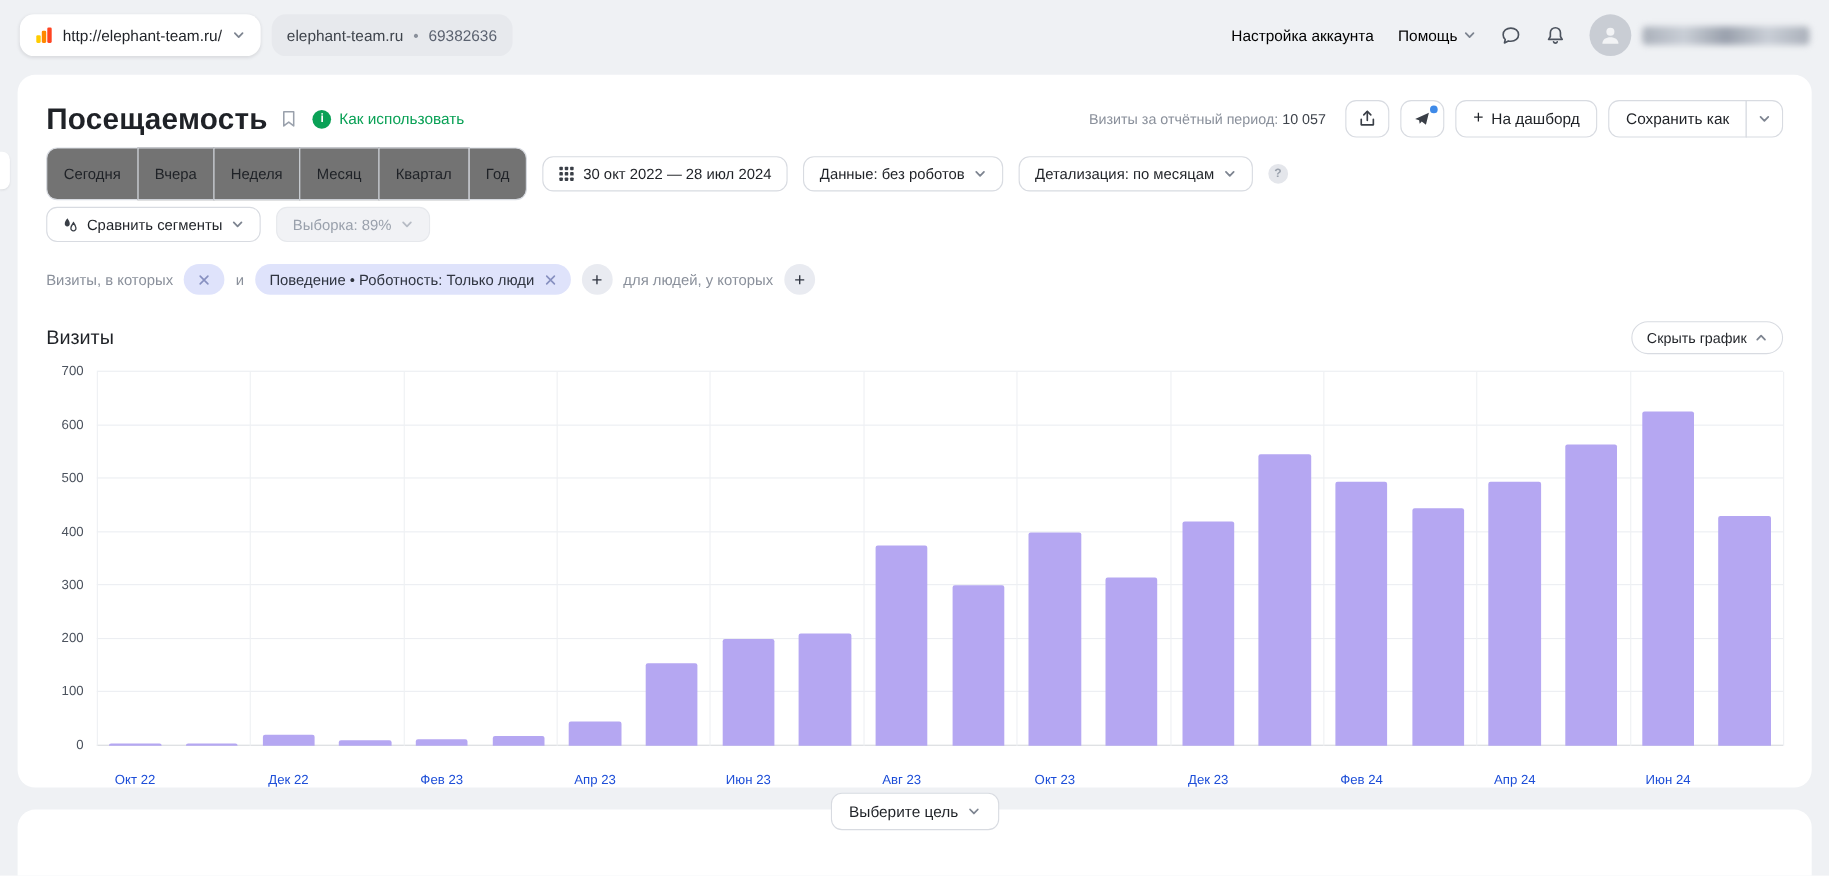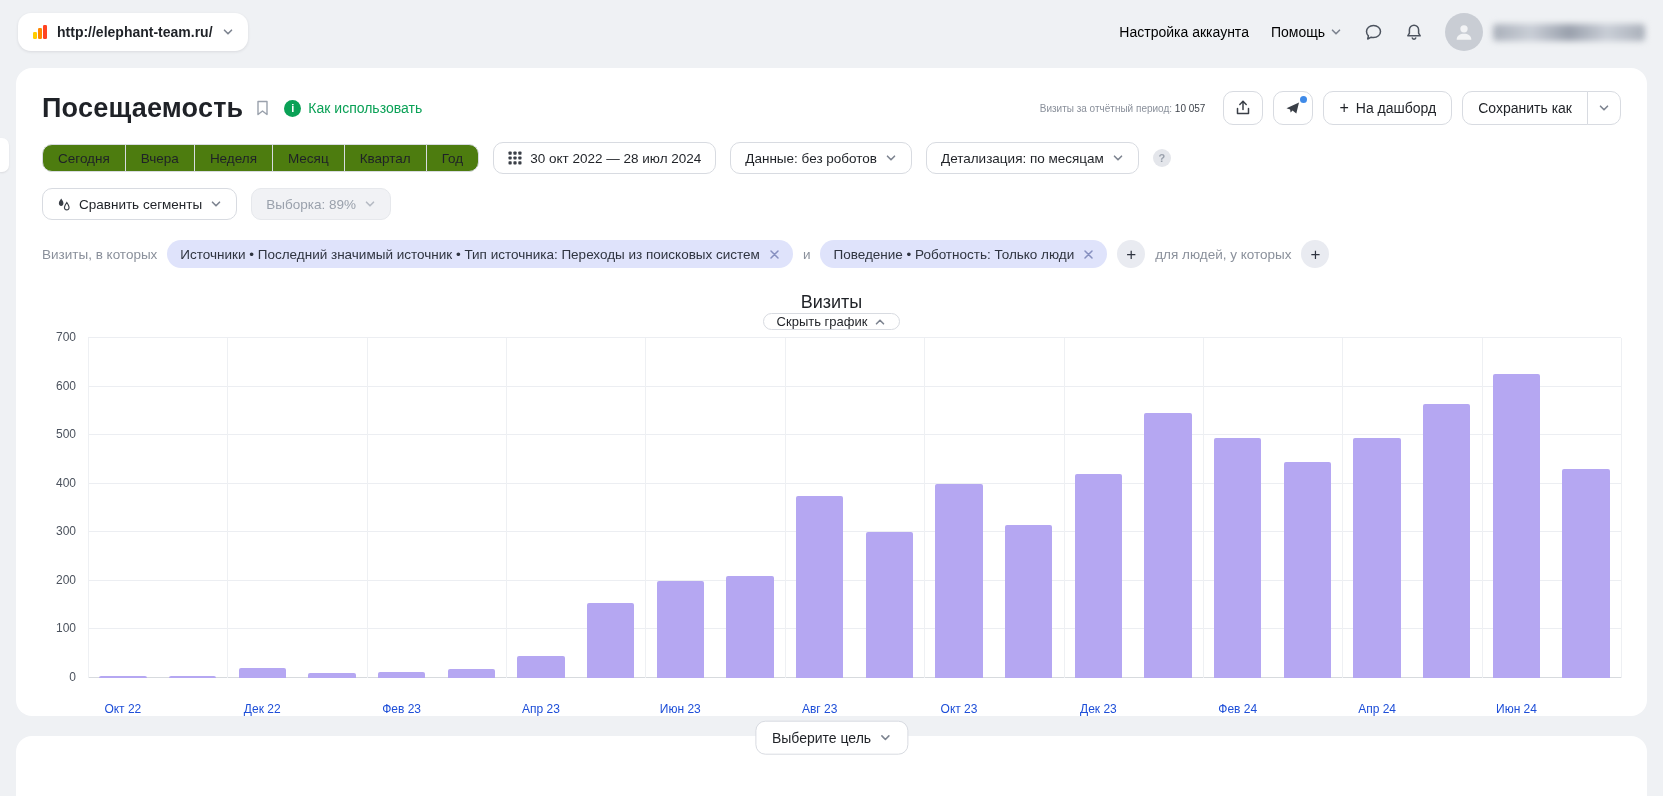--- a/index.html
+++ b/index.html
@@ -4,21 +4,21 @@
 <style>
   *{margin:0;padding:0;box-sizing:border-box;}
   html,body{width:1663px;height:796px;}
   body{background:#eff1f4;font-family:"Liberation Sans",sans-serif;color:#1f2227;overflow:hidden;position:relative;}
   a{text-decoration:none;color:inherit;cursor:pointer;}
   button{font-family:inherit;cursor:pointer;}
 
   
   .topbar{height:64px;display:flex;align-items:center;justify-content:space-between;padding:0 18px;}
   .topbar-left{display:flex;align-items:center;gap:10px;}
-  .pill{height:38px;border-radius:13px;display:flex;align-items:center;gap:9px;padding:4px 14px;font-size:14px;font-weight:bold;}
+  .pill{height:38px;border-radius:13px;display:flex;align-items:center;gap:9px;padding:4px 14px;font-size:14px;}
   .counter-switcher{background:#fff;box-shadow:0 1px 3px rgba(31,34,39,.10);cursor:pointer;}
   .counter-switcher .url{color:#1f2227;}
   .counter-info{background:#e7e9ed;}
   .counter-info .domain{color:#3f444c;}
   .counter-info .sep{color:#8a909b;}
   .counter-info .cid{color:#5b6270;}
   .chev{flex:none;color:#7d8490;}
   .chev.up{transform:rotate(180deg);}
   .topbar-right{display:flex;align-items:center;gap:22px;font-size:14px;color:#000000;}
   .toplink{display:flex;align-items:center;gap:5px;}
@@ -33,52 +33,52 @@
   .card{background:#fff;border-radius:16px;margin:4px 16px 0;padding:20px 26px 0;height:648px;position:relative;}
 
   .title-row{display:flex;align-items:center;height:40px;}
   .page-title{font-size:27px;font-weight:600;letter-spacing:.2px;}
   .bookmark{margin-left:13px;display:flex;background:none;border:none;}
   .howto{display:flex;align-items:center;gap:7px;margin-left:15px;}
   .green-dot{width:17px;height:17px;border-radius:50%;background:#0aa156;color:#fff;font-size:11px;font-weight:700;
              display:flex;align-items:center;justify-content:center;}
   .howto-link{color:#0aa156;font-size:14px;}
   .title-right{margin-left:auto;display:flex;align-items:center;gap:10px;}
-  .visits-summary{font-size:10px;color:#8a909b;margin-right:8px;text-align:right;}
+  .visits-summary{font-size:13px;color:#8a909b;margin-right:8px;text-align:right;}
   .visits-summary b{color:#3f444c;font-weight:400;}
   .sqbtn{width:40px;height:34px;border:1px solid #d8dbe1;border-radius:10px;background:#fff;display:flex;align-items:center;justify-content:center;position:relative;}
   .blue-dot{position:absolute;top:4px;right:5px;width:7px;height:7px;border-radius:50%;background:#3f8ae8;}
   .btn{height:34px;display:flex;align-items:center;gap:7px;padding:0 15px;background:#fff;border:1px solid #d8dbe1;border-radius:10px;font-size:14px;color:#1f2227;}
   .btn .plus{font-size:16px;line-height:1;color:#1f2227;}
   .split{display:flex;}
   .split .main{border-radius:10px 0 0 10px;}
   .split .caret{width:34px;padding:0;justify-content:center;border-radius:0 10px 10px 0;margin-left:-1px;}
 
   
   .filter-row{display:flex;align-items:center;margin-top:14px;gap:14px;height:32px;}
   .preset-group{display:flex;}
-  .preset-btn{height:28px;padding:0 15px;background:#4d7c0f;border:1px solid #d8dbe1;font-size:13.5px;color:#1f2227;margin-left:-1px;}
+  .preset-btn{height:48px;padding:0 15px;background:#737373;border:1px solid #d8dbe1;font-size:13.5px;color:#1f2227;margin-left:-1px;}
   .preset-btn:first-child{border-radius:10px 0 0 10px;margin-left:0;}
   .preset-btn:last-child{border-radius:0 10px 10px 0;}
   .ctrl-btn{height:32px;display:flex;align-items:center;gap:8px;padding:0 14px;background:#fff;border:1px solid #d8dbe1;border-radius:10px;font-size:13.5px;color:#1f2227;}
   .help-circle{width:18px;height:18px;border-radius:50%;background:#e4e6eb;color:#9aa1ac;font-size:11px;font-weight:700;
                display:flex;align-items:center;justify-content:center;}
   .joined-left{border-radius:10px 0 0 10px;}
   .joined-right{width:32px;padding:0;justify-content:center;border-radius:0 10px 10px 0;margin-left:-15px;color:#4c535e;}
   .disabled-btn{background:#f1f2f5;border-color:#e6e8ec;color:#9aa1ac;cursor:default;}
   .disabled-btn .chev{color:#b6bbc4;}
 
   
   .chips-row{display:flex;align-items:center;margin-top:20px;gap:10px;font-size:13.5px;color:#8a909b;height:28px;}
   .chip{display:flex;align-items:center;gap:9px;background:#dfe3fb;border:none;border-radius:16px;height:28px;padding:0 13px;color:#2f3440;font-size:13.5px;white-space:nowrap;}
   .chip .x{color:#8790c0;display:flex;}
   .plus-circle{width:28px;height:28px;border-radius:50%;background:#e9ebf1;border:none;color:#2f3440;font-size:17px;line-height:1;display:flex;align-items:center;justify-content:center;}
 
   
-  .chart-header{display:flex;align-items:center;justify-content:space-between;margin-top:24px;height:30px;flex-direction:column;}
+  .chart-header{display:flex;align-items:center;justify-content:space-between;margin-top:24px;height:30px;}
   .chart-title{font-size:18px;font-weight:500;color:#1f2227;}
   .hide-chart-btn{height:30px;display:flex;align-items:center;gap:7px;padding:0 13px;background:#fff;border:1px solid #d8dbe1;border-radius:15px;font-size:13px;color:#1f2227;}
 
   .chart{display:flex;margin-top:16px;}
   .y-axis{width:46px;position:relative;height:340px;flex:none;}
   .y-tick-label{position:absolute;right:12px;font-size:12px;color:#4c535e;}
   .plot-wrap{flex:1;}
   .plot{position:relative;height:340px;}
   .gridline-h{position:absolute;left:0;right:0;height:1px;background:#eceef2;}
   .gridline-h.zero{background:#d7dade;}
@@ -102,20 +102,25 @@
         <svg width="16" height="16" viewBox="0 0 16 16">
             <rect x="1" y="8" width="4" height="7" rx="1.2" fill="#ffcc00"></rect>
             <rect x="6" y="4" width="4" height="11" rx="1.2" fill="#ff8800"></rect>
             <rect x="11" y="1" width="4" height="14" rx="1.2" fill="#ff4422"></rect>
           </svg>
       </span>
       <span class="url">http://elephant-team.ru/</span>
       <svg class="chev" width="12" height="12" viewBox="0 0 12 12">
           <path d="M2.5 4.2 L6 7.8 L9.5 4.2" fill="none" stroke="currentColor" stroke-width="1.6" stroke-linecap="round" stroke-linejoin="round"></path>
         </svg>
+    </div>
+    <div class="pill counter-info">
+      <span class="domain">elephant-team.ru</span>
+      <span class="sep">•</span>
+      <span class="cid">69382636</span>
     </div>
   </div>
   <div class="topbar-right">
     <a class="toplink">Настройка аккаунта</a>
     <a class="toplink">
       <span>Помощь</span>
       <svg class="chev" width="12" height="12" viewBox="0 0 12 12">
           <path d="M2.5 4.2 L6 7.8 L9.5 4.2" fill="none" stroke="currentColor" stroke-width="1.6" stroke-linecap="round" stroke-linejoin="round"></path>
         </svg>
     </a>
@@ -238,21 +243,20 @@
       <span>Выборка: 89%</span>
       <svg class="chev" width="12" height="12" viewBox="0 0 12 12">
           <path d="M2.5 4.2 L6 7.8 L9.5 4.2" fill="none" stroke="currentColor" stroke-width="1.6" stroke-linecap="round" stroke-linejoin="round"></path>
         </svg>
     </button>
   </div>
 
   <div class="chips-row">
     <span>Визиты, в которых</span>
     <button class="chip">
-      <span>Источники • Последний значимый источник • Тип источника: Переходы из поисковых систем</span>
       <span class="x">
           <svg width="11" height="11" viewBox="0 0 11 11">
             <path d="M2 2 9 9M9 2 2 9" stroke="currentColor" stroke-width="1.5" stroke-linecap="round"></path>
           </svg>
         </span>
     </button>
     <span>и</span>
     <button class="chip">
       <span>Поведение • Роботность: Только люди</span>
       <span class="x">

